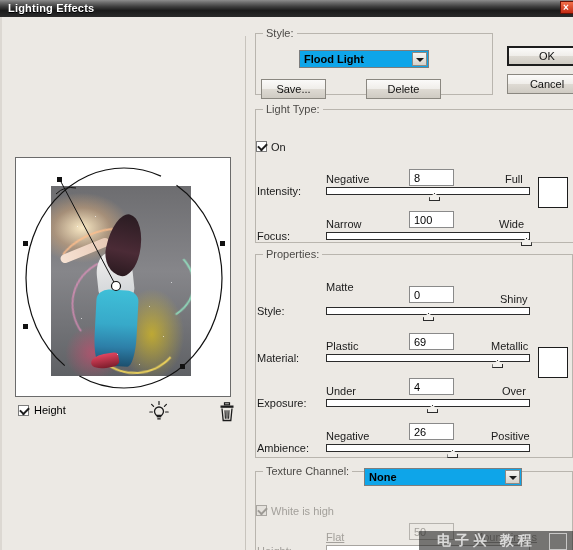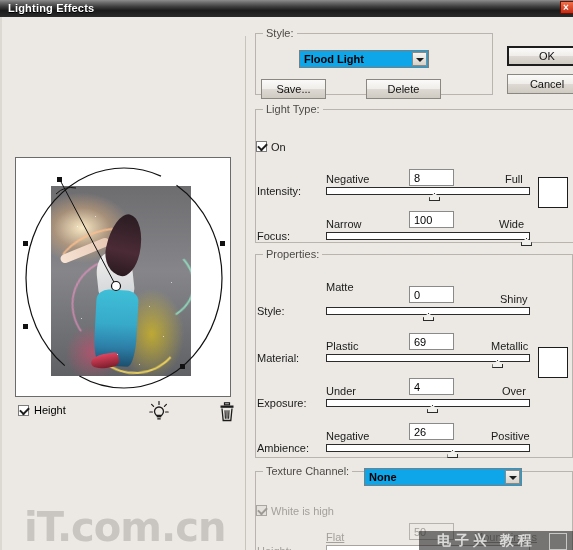--- a/index.html
+++ b/index.html
@@ -284,21 +284,20 @@
         <rect x="6.5" y="1.8" width="5" height="2" fill="none" stroke="#1b1b1b" stroke-width="1.2"></rect>
         <path d="M4 7.5 L5.2 19.5 L12.8 19.5 L14 7.5" fill="none" stroke="#1b1b1b" stroke-width="1.3"></path>
         <g stroke="#1b1b1b" stroke-width="1.1">
           <line x1="7" y1="9.2" x2="7.4" y2="17.8"></line>
           <line x1="9" y1="9.2" x2="9" y2="17.8"></line>
           <line x1="11" y1="9.2" x2="10.6" y2="17.8"></line>
         </g>
       </svg>
     </div>
 
-    <div class="watermark-left">iT.com.cn</div>
 
     <div class="grp" style="left:253px;top:16px;width:238px;height:62px">
       <span class="grp-lbl">Style:</span>
     </div>
     <div class="combo" style="left:297px;top:33px;width:130px">
       <span class="txt">Flood Light</span>
       <span class="arrowbox"></span>
     </div>
     <div class="btn" style="left:364px;top:62px;width:75px">Delete</div>
     <div class="btn" style="left:259px;top:62px;width:65px">Save...</div>

